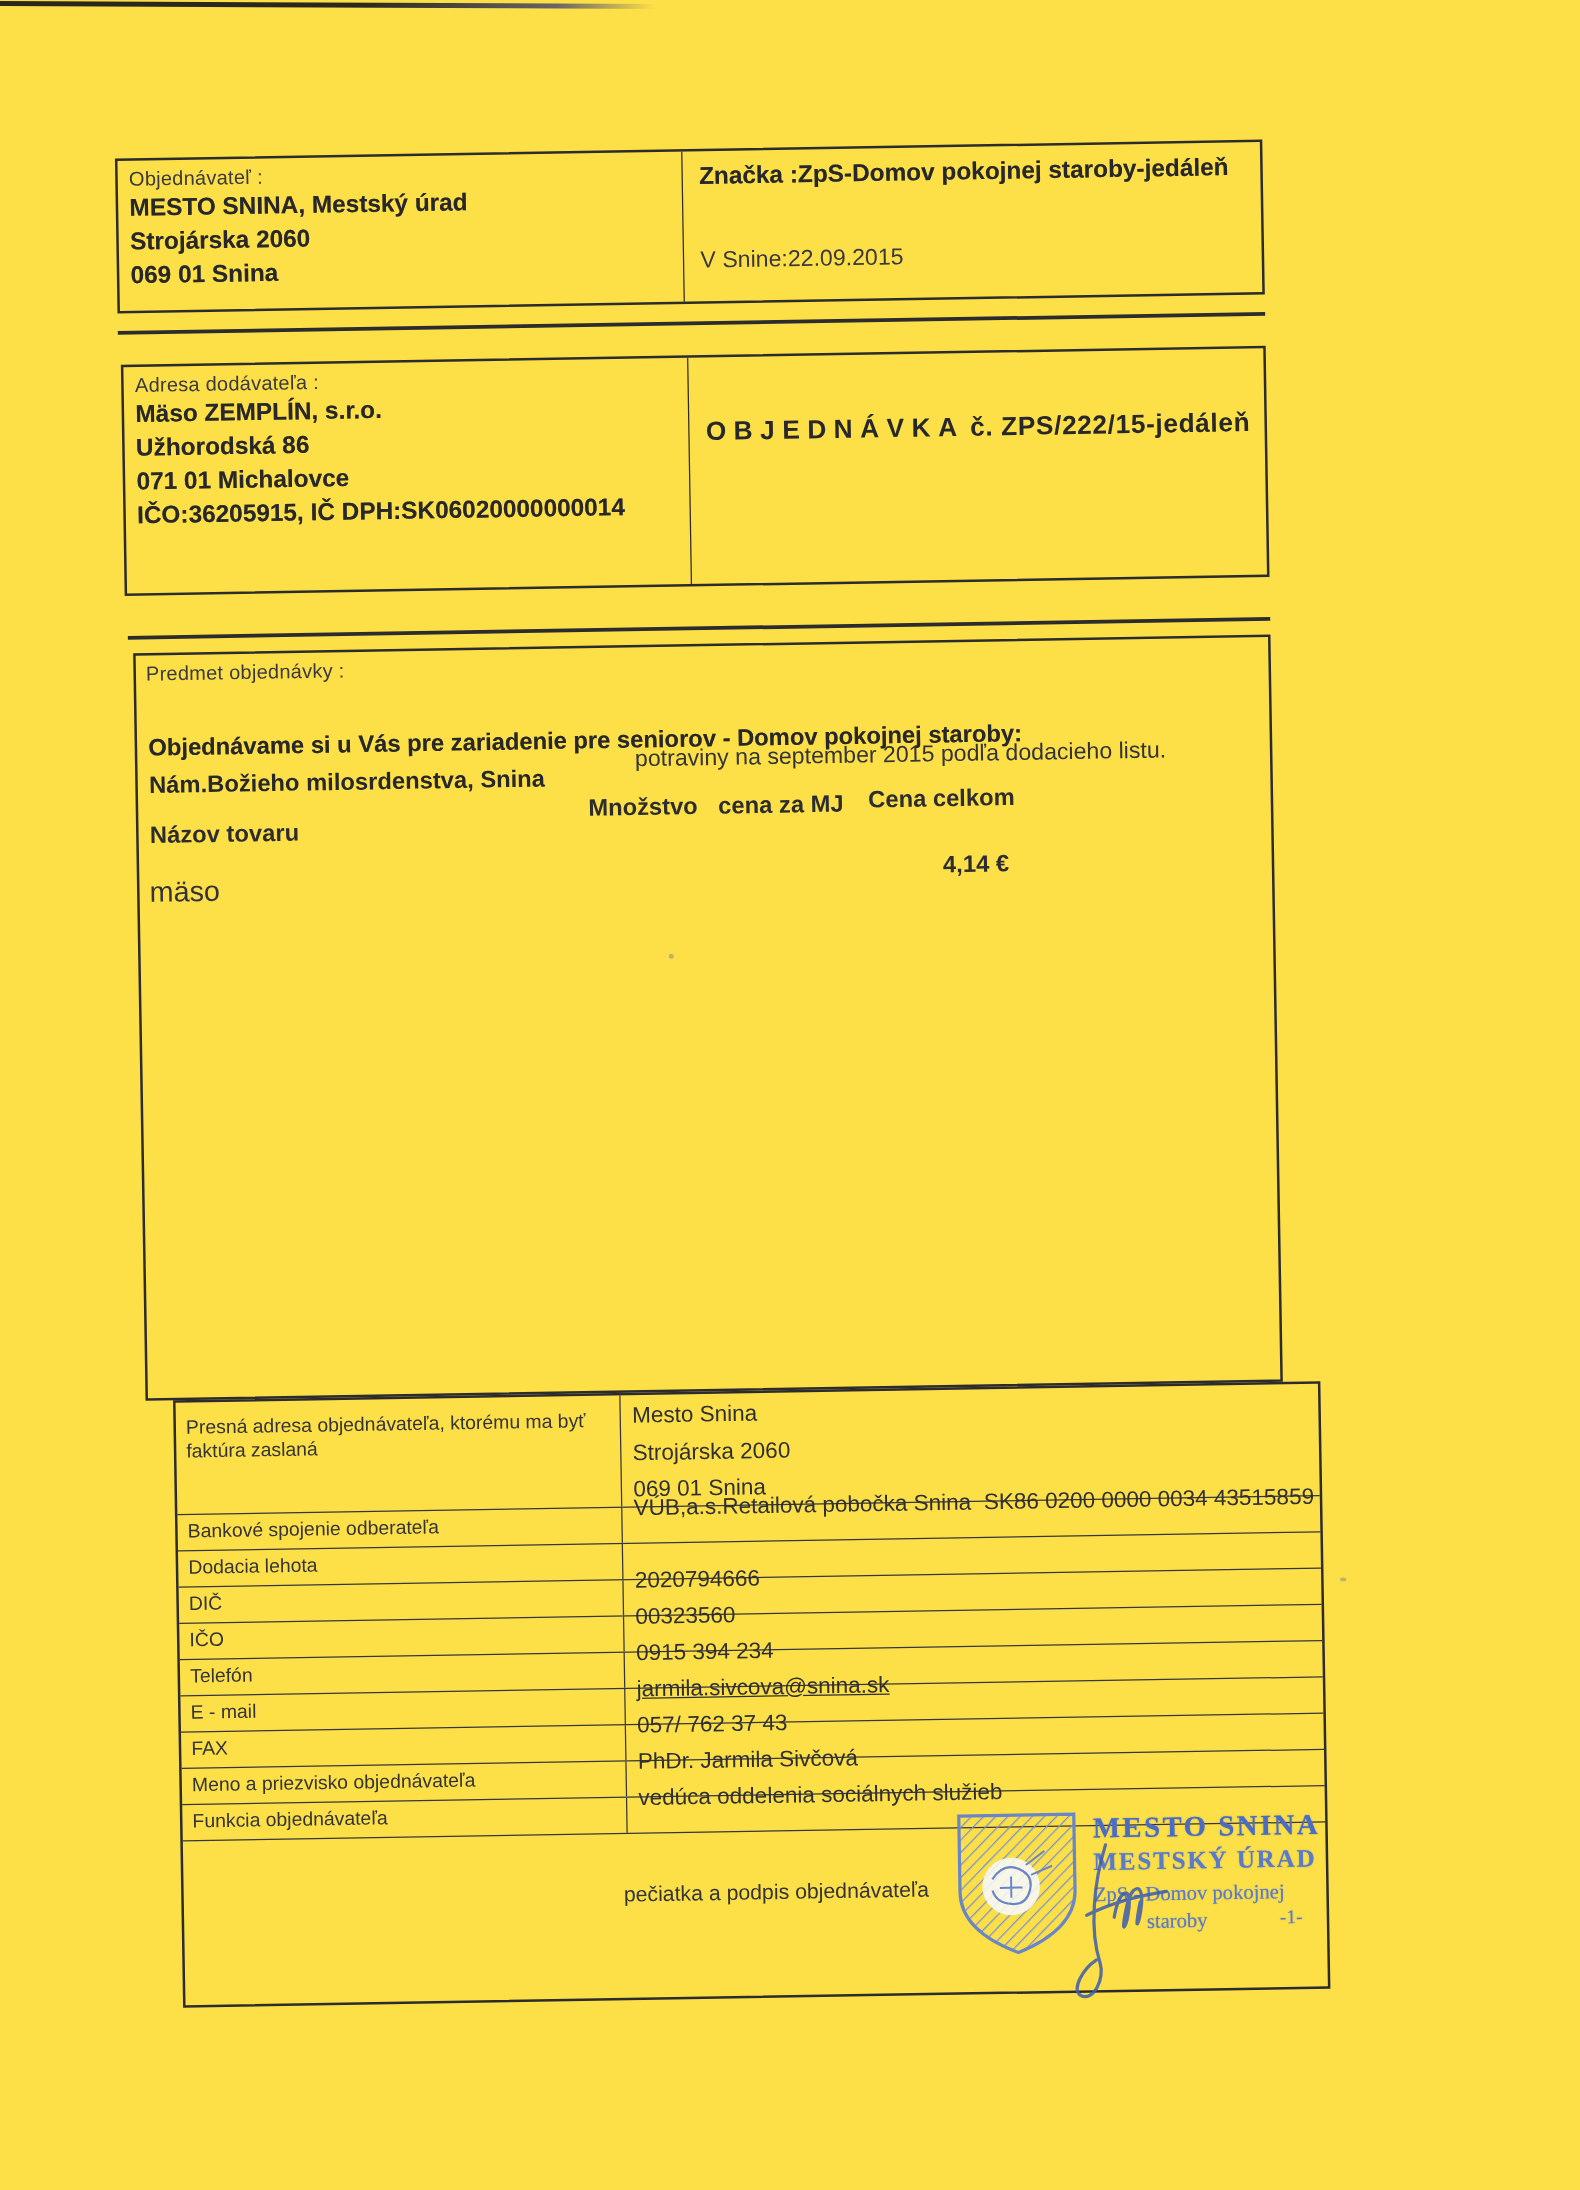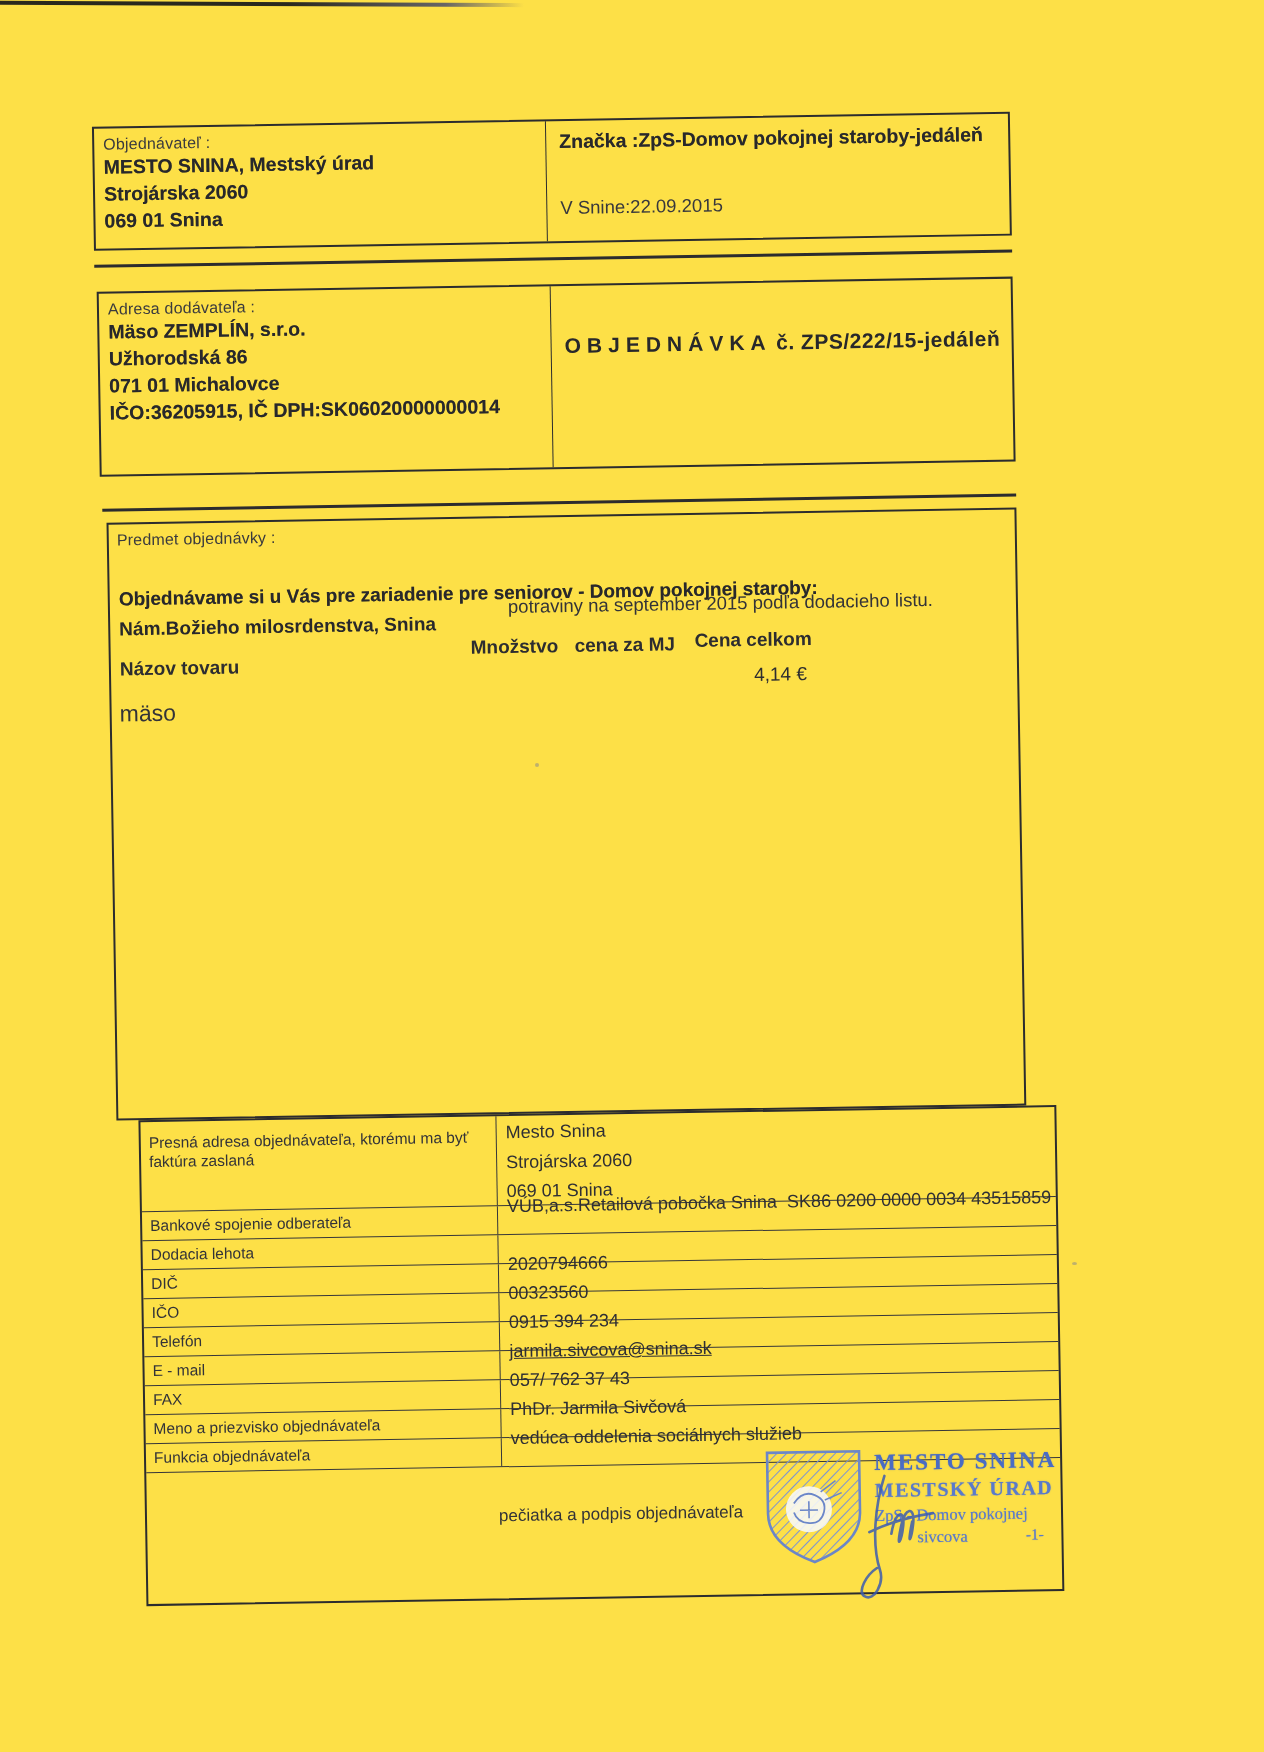--- a/index.html
+++ b/index.html
@@ -30,21 +30,21 @@
   .orderWord{font-size:21px;font-weight:bold;letter-spacing:6px;color:#28282b;}
   .orderNum{font-size:21px;font-weight:bold;letter-spacing:.5px;color:#28282b;}
   .abs{position:absolute;}
   .introLine{left:9px;top:64px;font-size:19px;font-weight:bold;color:#28282b;text-shadow:0 0 .5px rgba(40,40,45,.5);}
   .periodLine{left:398px;top:78px;font-size:18.5px;color:#333338;}
   .addrLine{left:9px;top:94px;font-size:19px;font-weight:bold;color:#28282b;}
   .colName{left:9px;top:134px;font-size:19px;font-weight:bold;}
   .colQty{left:360px;top:118px;font-size:19px;font-weight:bold;}
   .colUnit{left:464px;top:118px;font-size:19px;font-weight:bold;}
   .colTotal{left:584px;top:115px;font-size:19px;font-weight:bold;}
-  .totalVal{left:643px;top:150px;font-size:19px;font-weight:normal;}
+  .totalVal{left:643px;top:168px;font-size:19px;font-weight:bold;}
   .itemLine{left:8px;top:176px;font-size:23px;color:#333338;}
   .bottomBox{left:134px;top:1112px;width:918px;height:486px;border:2px solid #2c2c2e;box-sizing:border-box;position:absolute;}
   .trow{display:flex;height:29px;border-bottom:1.6px solid #36363a;box-sizing:border-box;}
   .trow.tall{height:90px;}
   .tlabel{width:356px;border-right:1.6px solid #36363a;box-sizing:border-box;padding:4px 4px 0 8px;font-size:15.5px;color:#333338;line-height:19px;}
   .trow.tall .tlabel{padding-top:11px;}
   .tvalue{flex:1;box-sizing:border-box;padding-left:9px;font-size:18px;color:#2f2f34;overflow:visible;}
   .tvalue div{white-space:pre-wrap;line-height:22px;}
   .trow.tall .tvalue div{line-height:29.5px;position:relative;top:2px;}
   .trow.short .tvalue div{position:relative;top:-11px;}
@@ -225,21 +225,21 @@
           <path d="M37 63 h18 M46 54 v17" stroke="#6b86c8" stroke-width="1.6"></path>
           <path d="M58 45 l15 -11 M62 53 l17 -7" stroke="#6b86c8" stroke-width="1.6"></path>
         </svg>
       </div>
 
       <div class="abs stampText">
         <div class="l1">MESTO SNINA</div>
         <div class="l2">MESTSKÝ ÚRAD</div>
         <div class="l3">ZpS - Domov pokojnej</div>
         <div class="l4">
-          <span class="w">sivcova</span>
+          <span class="w">staroby</span>
           <span class="pm">-1-</span>
         </div>
       </div>
 
       <div class="abs sigWrap">
         <svg width="130" height="150" viewBox="0 0 130 150" xmlns="http://www.w3.org/2000/svg">
           <g fill="none" stroke="#3c5cb0" stroke-width="2.6" stroke-linecap="round" opacity="0.85">
             <path d="M40 14 C 30 44, 26 82, 34 108 C 38 121, 28 140, 18 134 C 11 129, 20 113, 31 106"></path>
             <path d="M46 72 C 50 50, 60 46, 58 64 C 56 80, 50 90, 56 64 C 60 46, 70 44, 68 62 C 66 78, 61 88, 67 60"></path>
             <path d="M24 70 C 45 60, 66 55, 88 52"></path>

